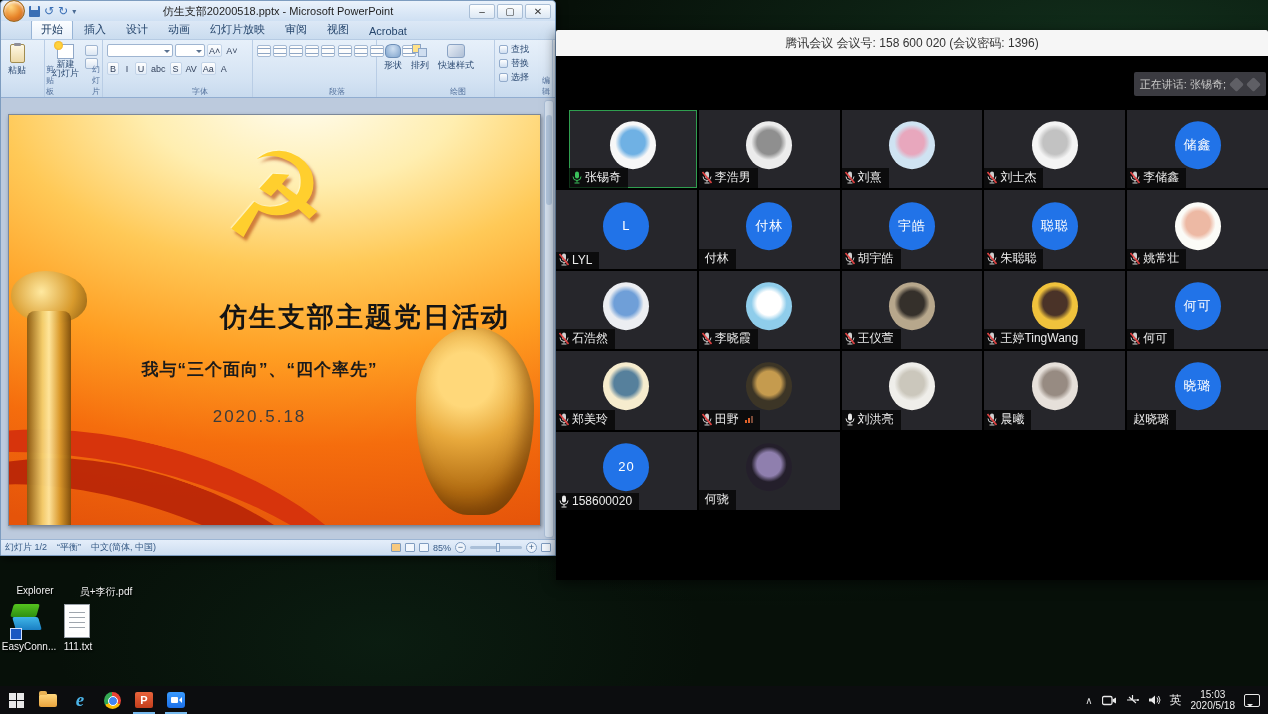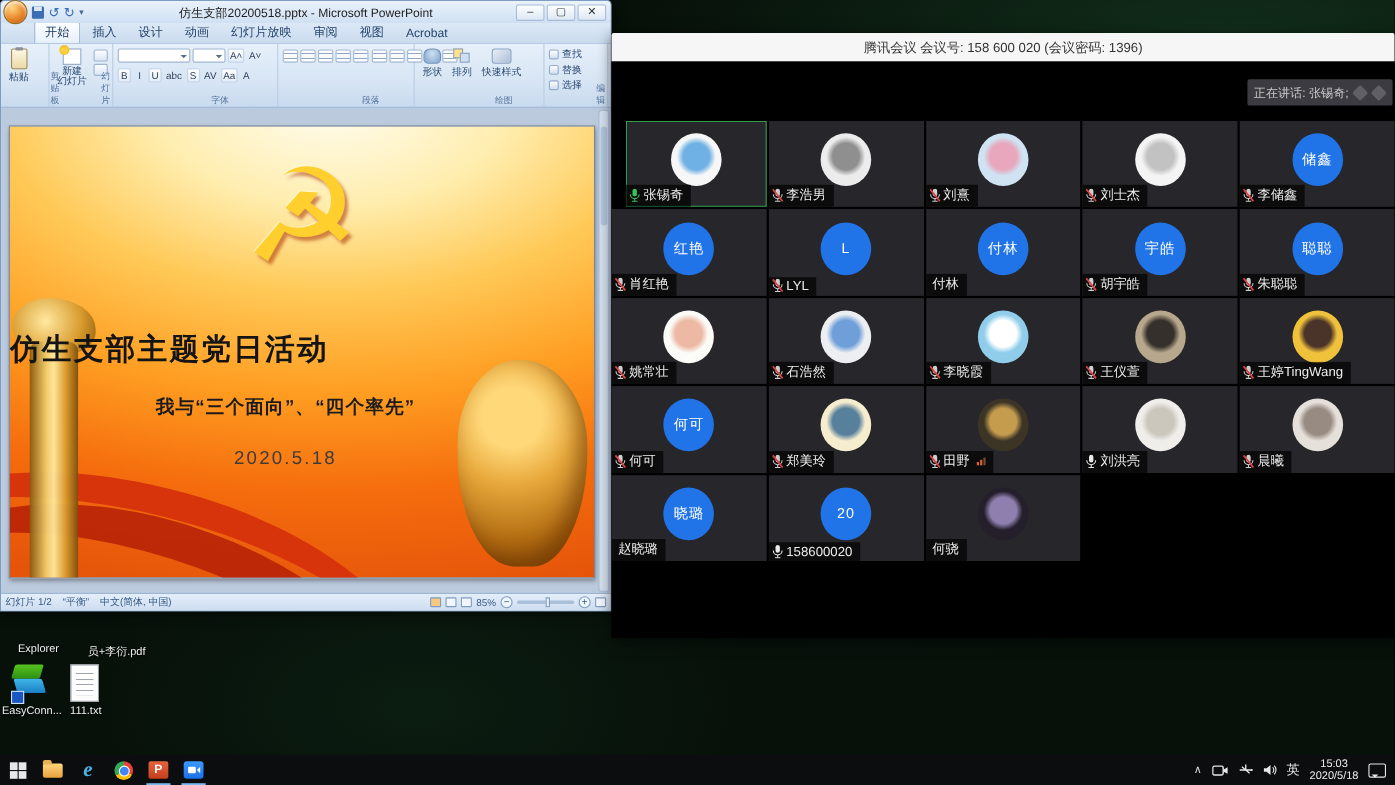--- a/index.html
+++ b/index.html
@@ -88,21 +88,21 @@
   .pillar { position:absolute; left:18px; top:196px; width:44px; height:230px;
     background:linear-gradient(90deg,#8a5a10,#f3cf6e 35%,#ffe9a0 50%,#d89a2c 75%,#7d4e0c); border-radius:8px; opacity:.95; }
   .pillar-top { position:absolute; left:2px; top:156px; width:76px; height:52px;
     background:radial-gradient(circle at 40% 40%, #ffe9a0, #d89a2c 60%, #8a5a10); border-radius:50% 60% 45% 55%; }
   .lion { position:absolute; right:6px; top:212px; width:118px; height:188px;
     background:radial-gradient(circle at 42% 28%, #ffd87a 0 18%, #e8a93c 40%, #b06a10 75%, #8a4d08);
     border-radius:48% 52% 42% 44%/40% 42% 56% 54%; box-shadow:inset -8px -10px 18px rgba(90,40,0,.5); }
   .silk1, .silk2 { position:absolute; border-radius:50%; }
   .silk1 { left:-170px; bottom:-215px; width:560px; height:300px; border-top:26px solid #d7340c; transform:rotate(14deg); }
   .silk2 { left:-130px; bottom:-250px; width:520px; height:300px; border-top:34px solid #b92407; transform:rotate(20deg); opacity:.9; }
-  .slide-title { position:absolute; left:0; right:30px; top:184px; text-align:left;
+  .slide-title { position:absolute; left:0; right:30px; top:184px; text-align:right;
     font-size:27px; font-weight:bold; color:#141414; letter-spacing:2px; }
   .slide-subtitle { position:absolute; left:0; right:30px; top:243px; text-align:center;
     font-size:17px; font-weight:bold; color:#1b1b1b; letter-spacing:1px; }
   .slide-date { position:absolute; left:0; right:30px; top:292px; text-align:center;
     font-size:17px; color:#3c3c3c; letter-spacing:2px; }
 
   .ppt-status { position:absolute; left:0; bottom:0; width:554px; height:16px;
     background:linear-gradient(#e4eefa,#cdddf0); border-top:1px solid #9db6d4;
     display:flex; align-items:center; font-size:9px; color:#365a85; gap:10px; padding:0 4px; }
   .ppt-status .right { margin-left:auto; display:flex; align-items:center; gap:4px; }
@@ -427,35 +427,20 @@
                 <path d="M1 5.5a4 4 0 0 0 8 0" fill="none" stroke="#cfcfcf"></path>
                 <line x1="5" y1="9.5" x2="5" y2="11.5" stroke="#cfcfcf"></line>
                 <line x1="2.5" y1="12" x2="7.5" y2="12" stroke="#cfcfcf"></line>
                 <line x1="0.5" y1="1" x2="9.5" y2="12" stroke="#e04343" stroke-width="1.6"></line>
               </svg>
             </span>
         <span class="pname">李储鑫</span>
       </div>
     </div>
 
-    <div class="cell">
-      <div class="avatar" style="background: rgb(33, 115, 232);">红艳</div>
-      <div class="nameplate">
-        <span class="micwrap">
-              <svg width="10" height="13" viewBox="0 0 10 13">
-                <rect x="3" y="0.5" width="4" height="7" rx="2" fill="#cfcfcf"></rect>
-                <path d="M1 5.5a4 4 0 0 0 8 0" fill="none" stroke="#cfcfcf"></path>
-                <line x1="5" y1="9.5" x2="5" y2="11.5" stroke="#cfcfcf"></line>
-                <line x1="2.5" y1="12" x2="7.5" y2="12" stroke="#cfcfcf"></line>
-                <line x1="0.5" y1="1" x2="9.5" y2="12" stroke="#e04343" stroke-width="1.6"></line>
-              </svg>
-            </span>
-        <span class="pname">肖红艳</span>
-      </div>
-    </div>
 
     <div class="cell">
       <div class="avatar" style="background: rgb(33, 115, 232);">L</div>
       <div class="nameplate">
         <span class="micwrap">
               <svg width="10" height="13" viewBox="0 0 10 13">
                 <rect x="3" y="0.5" width="4" height="7" rx="2" fill="#cfcfcf"></rect>
                 <path d="M1 5.5a4 4 0 0 0 8 0" fill="none" stroke="#cfcfcf"></path>
                 <line x1="5" y1="9.5" x2="5" y2="11.5" stroke="#cfcfcf"></line>
                 <line x1="2.5" y1="12" x2="7.5" y2="12" stroke="#cfcfcf"></line>

